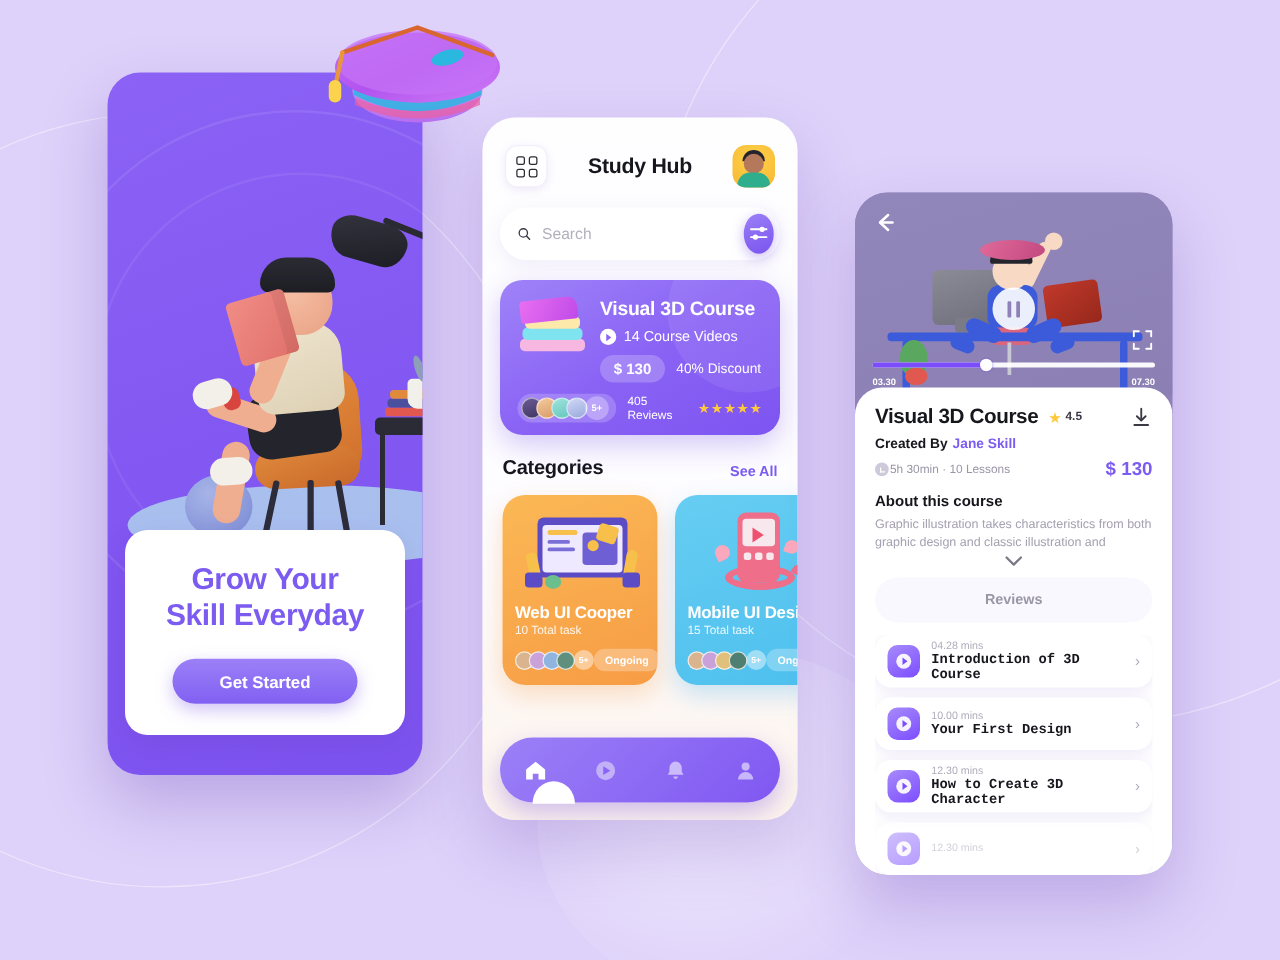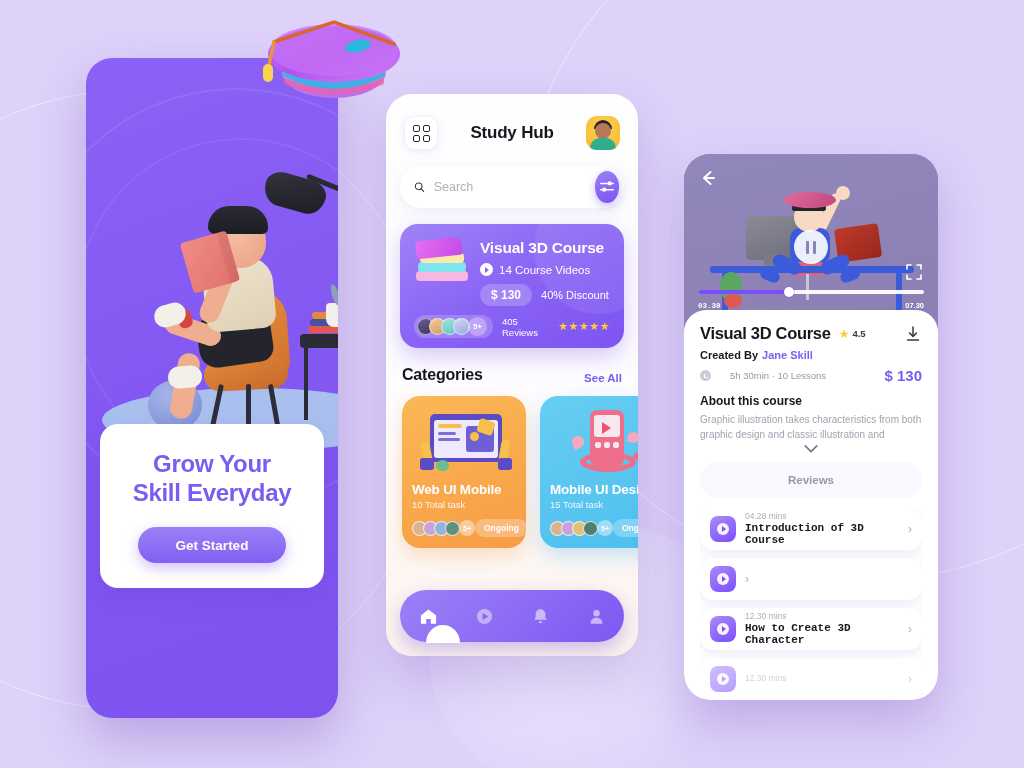--- a/index.html
+++ b/index.html
@@ -19,21 +19,21 @@
   }
   .bg-blob {
     position:absolute; border-radius:50%;
     background: radial-gradient(circle at 40% 35%, rgba(255,255,255,0.55), rgba(255,255,255,0.0) 70%);
     pointer-events:none;
   }
 
   
   #phone-left {
     position: absolute; left: 86px; top: 58px;
-    width: 252px; height: 660px;
+    width: 252px; height: 562px;
     background: linear-gradient(160deg,#8b62f5 0%, #8257f2 55%, #7d53f0 100%);
     border-radius: 26px;
     overflow: hidden;
     box-shadow: 0 22px 50px rgba(90,50,170,0.28);
   }
   #phone-left .inner-arc {
     position:absolute; width:420px; height:420px; border-radius:50%;
     border: 2px solid rgba(255,255,255,0.09);
     left:-60px; top:30px;
   }
@@ -287,21 +287,21 @@
   }
   .dt-title-row { display:flex; align-items:center; gap:8px; }
   #dt-title { font-size:16.5px; font-weight:700; color:#16161d; letter-spacing:-0.3px;}
   .dt-rating { display:flex; align-items:center; gap:3px; }
   .dt-rating .star { color:#ffc93c; font-size:12px; }
   #dt-rating-val { font-size:9.5px; color:#3a3a46; font-weight:600;}
   #download-btn { margin-left:auto; width:18px; height:18px; cursor:pointer;}
   .dt-creator { margin-top:6px; font-size:11px; font-weight:700; color:#16161d;}
   #dt-creator-name { color:#7c5cf0; font-weight:600; margin-left:4px;}
   .dt-meta-row { display:flex; align-items:center; justify-content:space-between; margin-top:6px;}
-  .dt-meta { display:flex; align-items:center; gap:19px;}
+  .dt-meta { display:flex; align-items:center; gap:1px;}
   .dt-meta .clock { width:11px; height:11px; border-radius:50%; background:#cfcad9; display:flex;align-items:center;justify-content:center;}
   .dt-meta .clock i { display:block;width:4px;height:4px;border-left:1px solid #fff;border-bottom:1px solid #fff;}
   #dt-duration { font-size:9.5px; color:#9a96a6;}
   #dt-price { font-size:15px; font-weight:700; color:#7c5cf0;}
   #dt-about-title { margin-top:10px; font-size:12px; font-weight:700; color:#16161d;}
   #dt-about-text { margin-top:4px; font-size:10px; line-height:1.5; color:#a5a1b0; max-height:28px; overflow:hidden;}
   .chevron-down { align-self:center; margin-top:4px; cursor:pointer;}
 
   .tabs { display:flex; margin-top:8px; background:#faf8ff; border-radius:18px; padding:3px; }
   .tab { flex:1; height:30px; border-radius:16px; display:flex; align-items:center; justify-content:center;
@@ -486,21 +486,21 @@
         <div style="position:absolute;left:26px;top:32px;width:22px;height:3px;background:#7a6fd6;border-radius:2px;"></div>
         <div style="position:absolute;left:54px;top:20px;width:28px;height:26px;background:#6f5fd4;border-radius:3px;"></div>
         <div style="position:absolute;left:58px;top:26px;width:9px;height:9px;background:#f6c04a;border-radius:50%;"></div>
         <div style="position:absolute;left:66px;top:14px;width:16px;height:14px;background:#f6c04a;border-radius:3px;transform:rotate(18deg);"></div>
         <div style="position:absolute;left:10px;top:36px;width:9px;height:20px;background:#f6c04a;border-radius:4px;transform:rotate(-12deg);"></div>
         <div style="position:absolute;left:88px;top:34px;width:9px;height:22px;background:#f6c04a;border-radius:4px;transform:rotate(10deg);"></div>
         <div style="position:absolute;left:86px;top:52px;width:14px;height:12px;background:#5b4bc4;border-radius:3px;"></div>
         <div style="position:absolute;left:8px;top:52px;width:14px;height:12px;background:#5b4bc4;border-radius:3px;"></div>
         <div style="position:absolute;left:24px;top:54px;width:13px;height:11px;background:#6bbf8d;border-radius:50%;"></div>
       </div>
-      <div class="cat-name">Web UI Mobile</div>
+      <div class="cat-name">Web UI Cooper</div>
       <div class="cat-tasks">10 Total task</div>
       <div class="cat-foot">
         <div class="avatars2">
           <span class="av" style="background:#d9b48f;"></span>
           <span class="av" style="background:#c8a2d8;"></span>
           <span class="av" style="background:#8fb4e0;"></span>
           <span class="av" style="background:#5f8f7d;"></span>
           <span class="more">5+</span>
         </div>
         <span class="badge-ongoing">Ongoing</span>
@@ -598,21 +598,21 @@
       </div>
 
     <svg id="fullscreen-btn" viewBox="0 0 16 16">
       <path d="M1 5 V1 H5 M11 1 H15 V5 M15 11 V15 H11 M5 15 H1 V11" stroke="#fff" stroke-width="1.6" fill="none" stroke-linecap="round"></path>
     </svg>
 
     <div class="vid-bar">
       <div class="vid-prog"></div>
       <div class="vid-knob"></div>
     </div>
-    <span class="vid-time" style="left:14px;font-family:Liberation Mono, monospace;">03.30</span>
+    <span class="vid-time" style="left:14px;">03.30</span>
     <span class="vid-time" style="right:14px;">07.30</span>
   </div>
 
   <div id="detail-sheet">
     <div class="dt-title-row">
       <span id="dt-title">Visual 3D Course</span>
       <span class="dt-rating">
         <span class="star">★</span>
         <span id="dt-rating-val">4.5</span>
       </span>
@@ -659,20 +659,24 @@
           <span class="name" style="display:block">Introduction of 3D Course</span>
         </span>
         <span class="chev">›</span>
       </div>
       <div class="lesson">
         <span class="thumb">
             <span class="pc">
               <i></i>
             </span>
           </span>
+        <span class="body">
+          <span class="mins" style="display:block">10.00 mins</span>
+          <span class="name" style="display:block">Your First Design</span>
+        </span>
         <span class="chev">›</span>
       </div>
       <div class="lesson">
         <span class="thumb">
             <span class="pc">
               <i></i>
             </span>
           </span>
         <span class="body">
           <span class="mins" style="display:block">12.30 mins</span>

